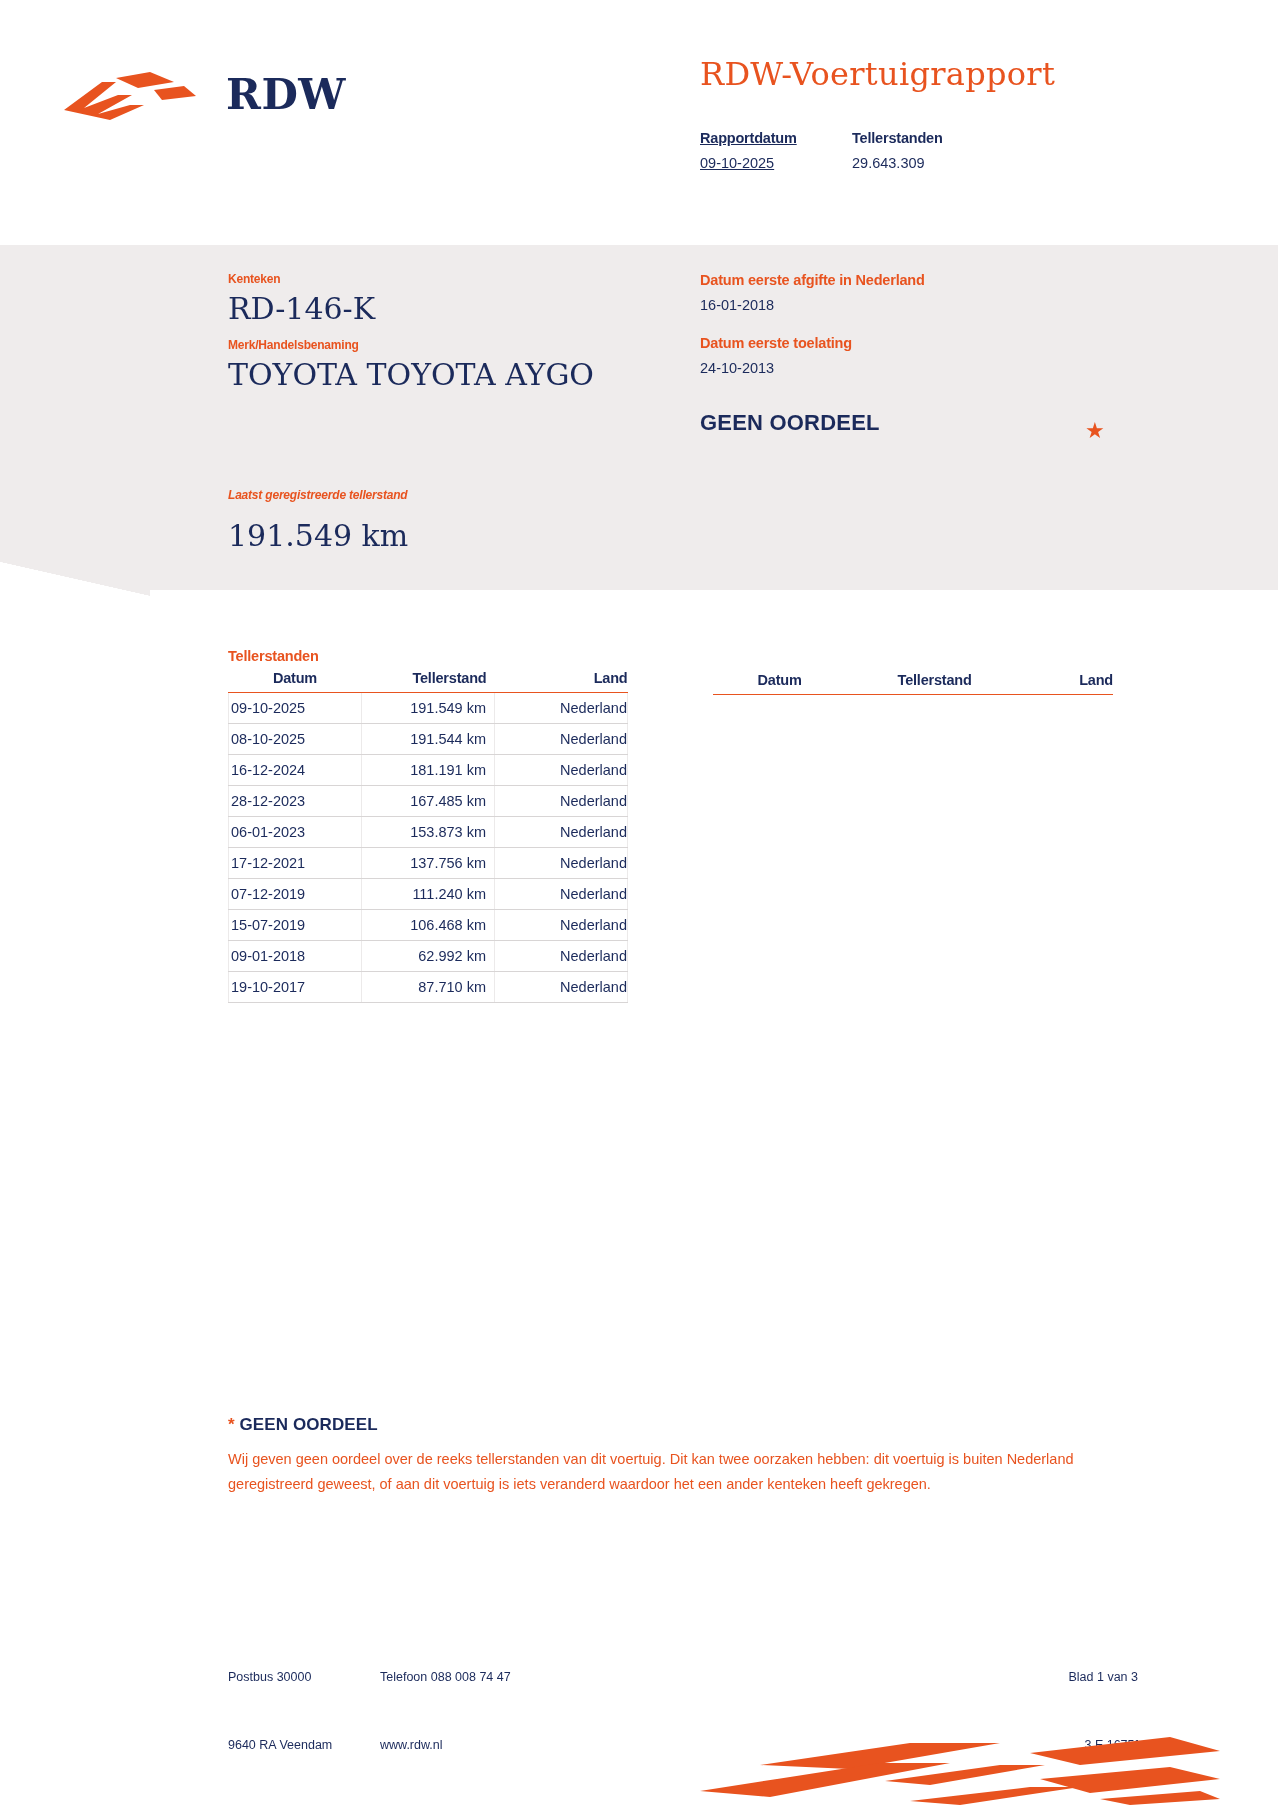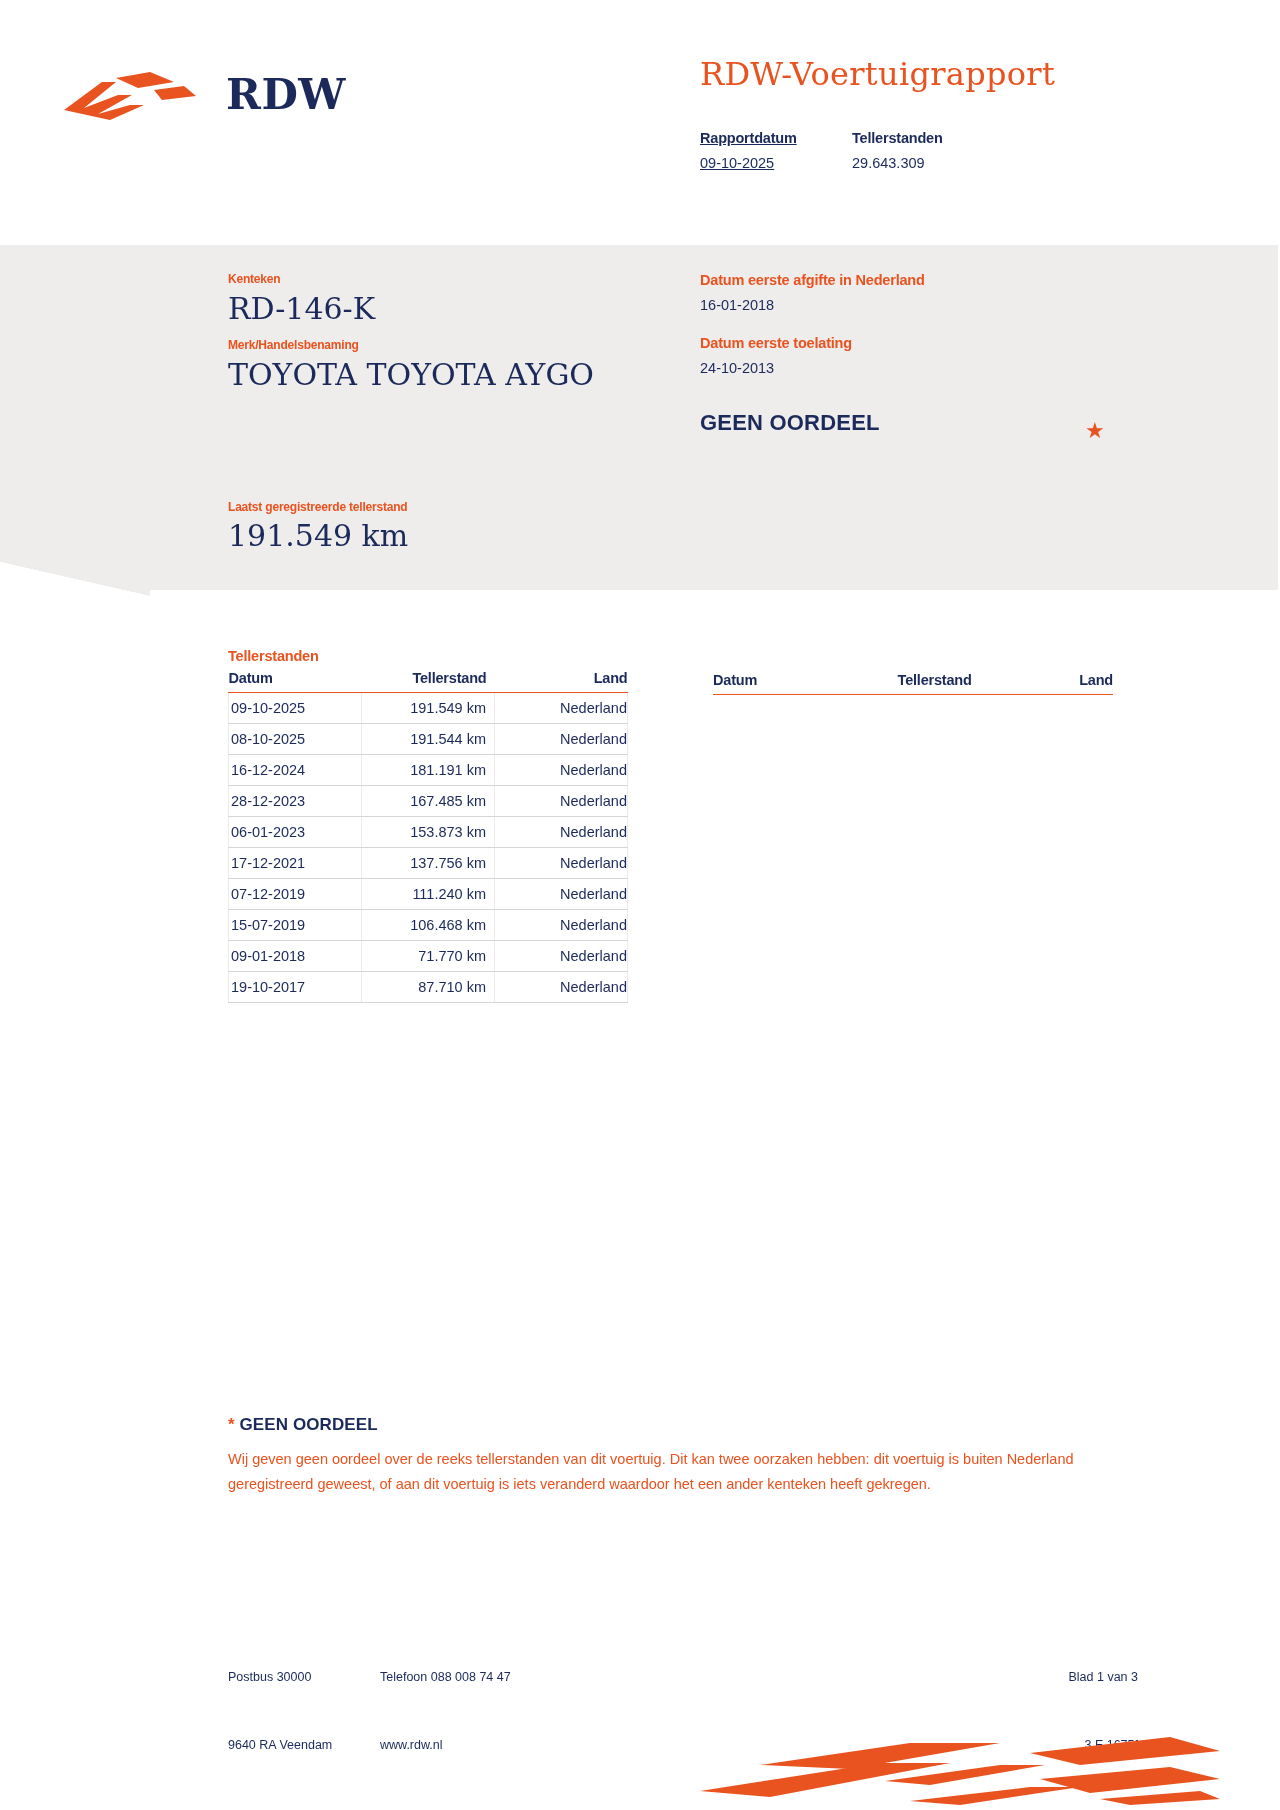--- a/index.html
+++ b/index.html
@@ -151,21 +151,22 @@
     position: absolute;
     left: 385px;
     top: 146px;
     font-size: 22px;
     color: #e8531f;
   }
 
   .mileage-label {
     position: absolute;
     left: 228px;
-    top: 500px;
+    top: 488px;
+    font-style: italic;
   }
   .mileage-value {
     position: absolute;
     left: 228px;
     top: 518px;
     font-family: "DejaVu Serif", serif;
     font-size: 30px;
     color: #1b2a5b;
   }
 
@@ -185,21 +186,21 @@
   }
   table.readings {
     border-collapse: collapse;
     width: 400px;
     table-layout: fixed;
   }
   table.readings th {
     font-size: 14.5px;
     font-weight: bold;
     color: #1b2a5b;
-    text-align: left;
+    text-align: center;
     padding: 0 0 6px 0;
     letter-spacing: -0.2px;
     border-bottom: 1.5px solid #e8531f;
   }
   table.readings th.num { text-align: right; padding-right: 8px; }
   table.readings th.land { text-align: right; }
   table.readings td {
     font-size: 14.5px;
     color: #1b2a5b;
     padding: 7px 0 7px 0;
@@ -363,21 +364,21 @@
               <td class="num">111.240 km</td>
               <td class="land">Nederland</td>
             </tr>
             <tr>
               <td class="date">15-07-2019</td>
               <td class="num">106.468 km</td>
               <td class="land">Nederland</td>
             </tr>
             <tr>
               <td class="date">09-01-2018</td>
-              <td class="num">71.770 km</td>
+              <td class="num">62.992 km</td>
               <td class="land">Nederland</td>
             </tr>
             <tr>
               <td class="date">19-10-2017</td>
               <td class="num">87.710 km</td>
               <td class="land">Nederland</td>
             </tr>
           </tbody>
       </table>
     </div>

